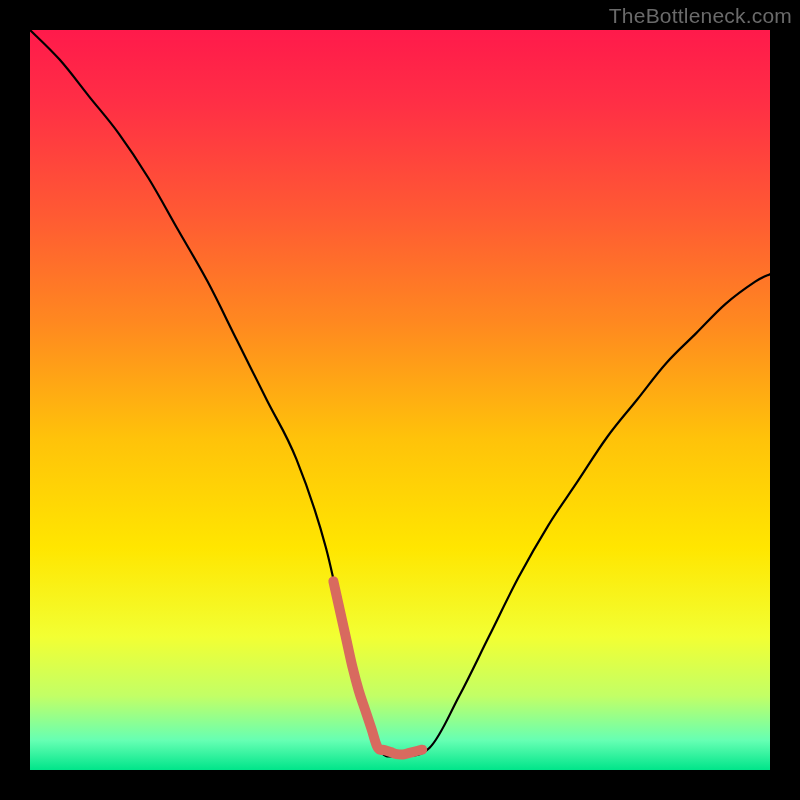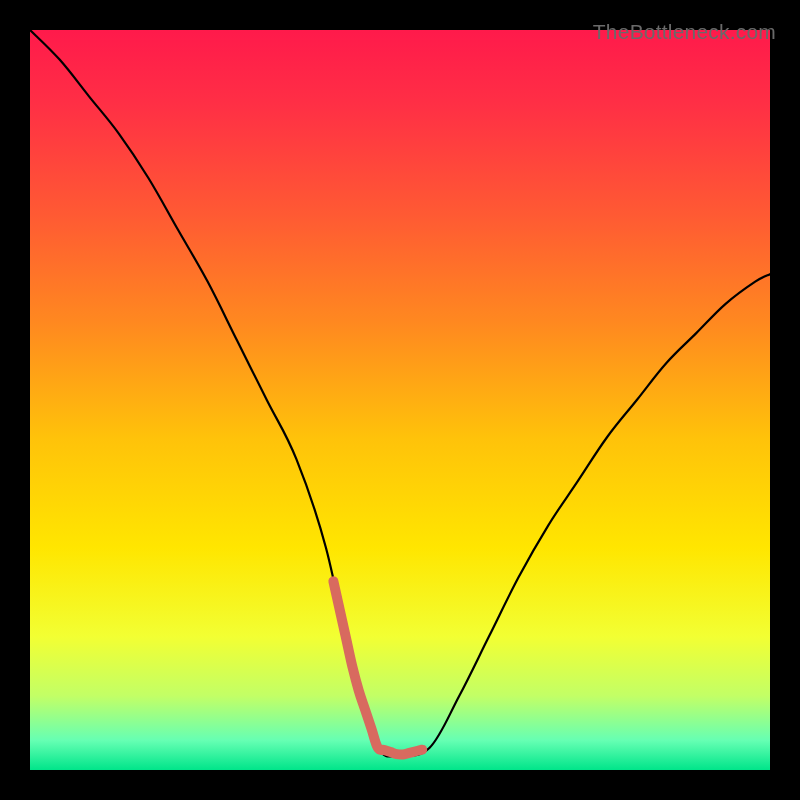--- a/index.html
+++ b/index.html
@@ -20,27 +20,26 @@
   .plot {
     position: absolute;
     left: 30px;
     top: 30px;
     width: 740px;
     height: 740px;
   }
   .watermark {
     position: absolute;
     top: 4px;
-    right: 24px;
+    right: 8px;
     color: #6a6a6a;
     font-size: 21px;
     font-weight: 500;
     letter-spacing: 0.2px;
     user-select: none;
-    margin-top: 16px;
   }
   svg { display: block; }
 </style>
 </head>
 <body>
 
 <div class="frame">
   <div class="plot">
     <svg viewBox="0 0 740 740" width="740" height="740">
       <defs>

